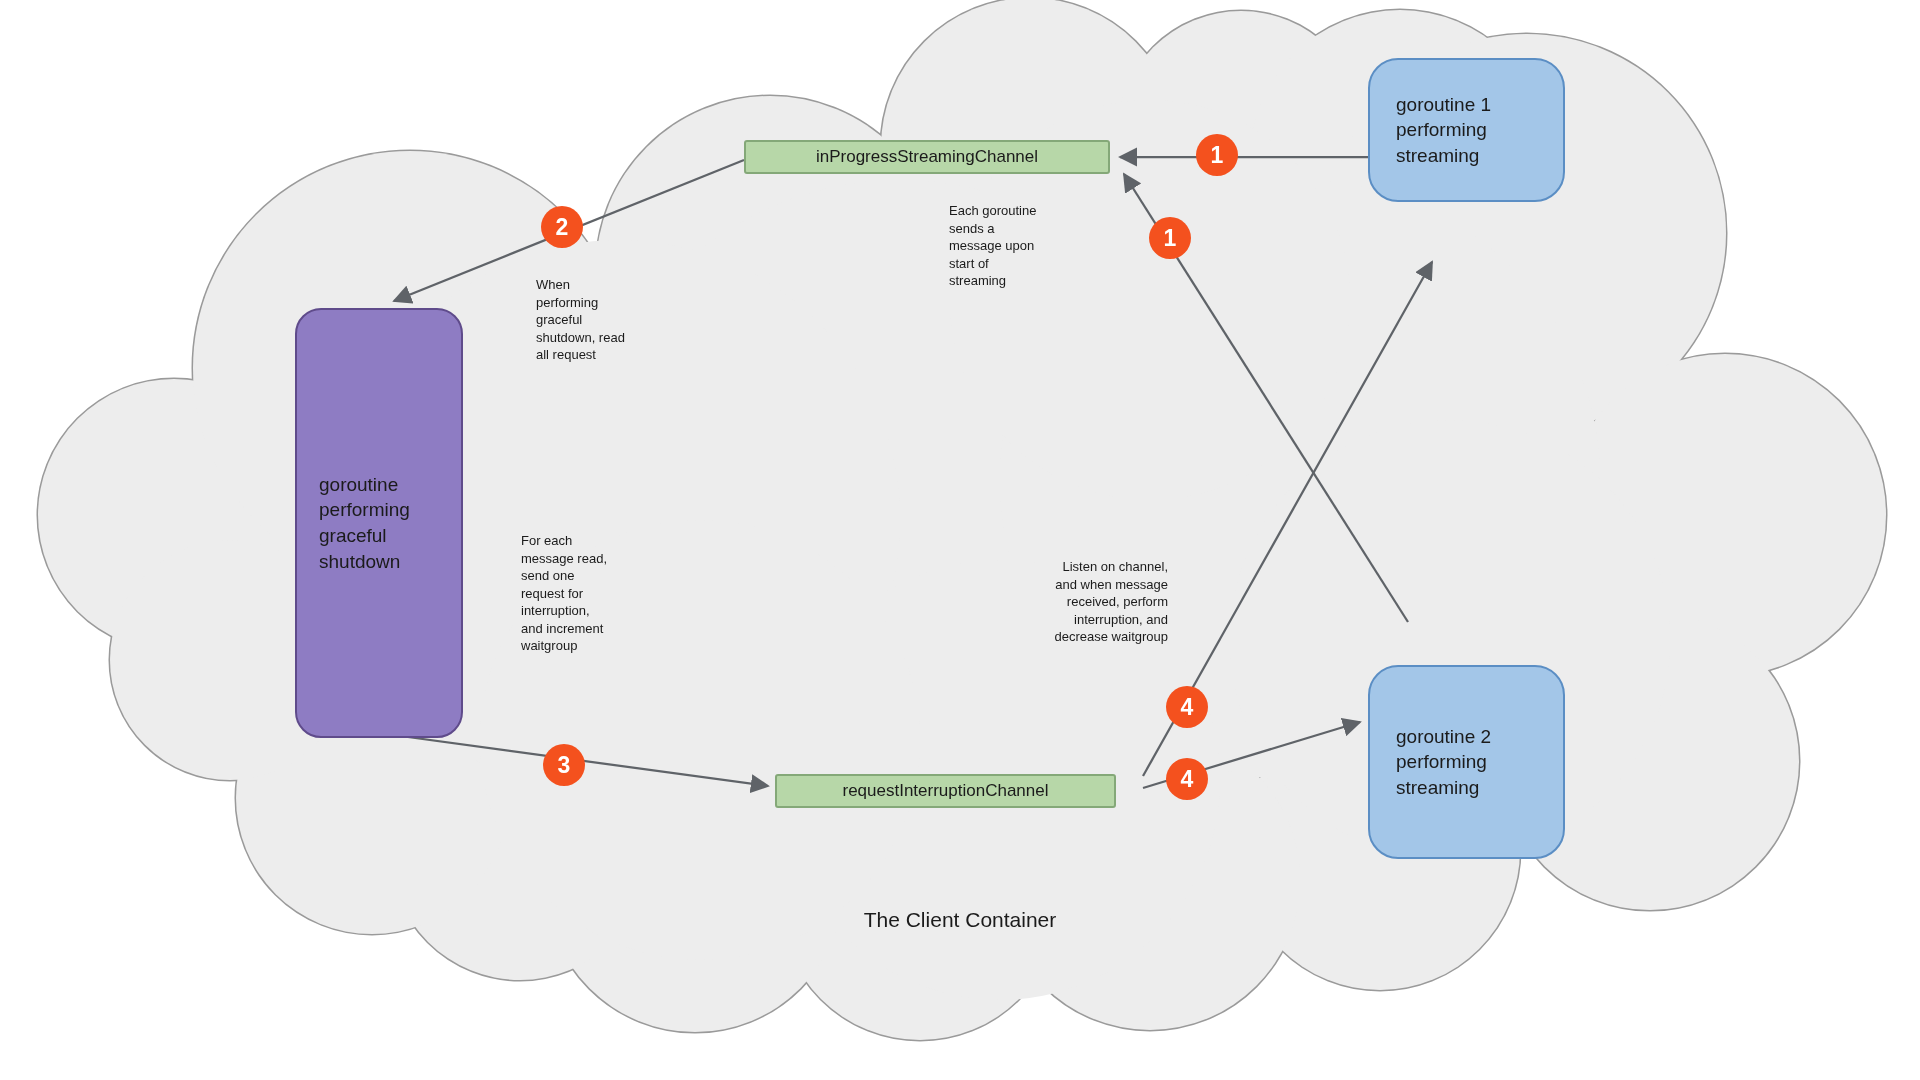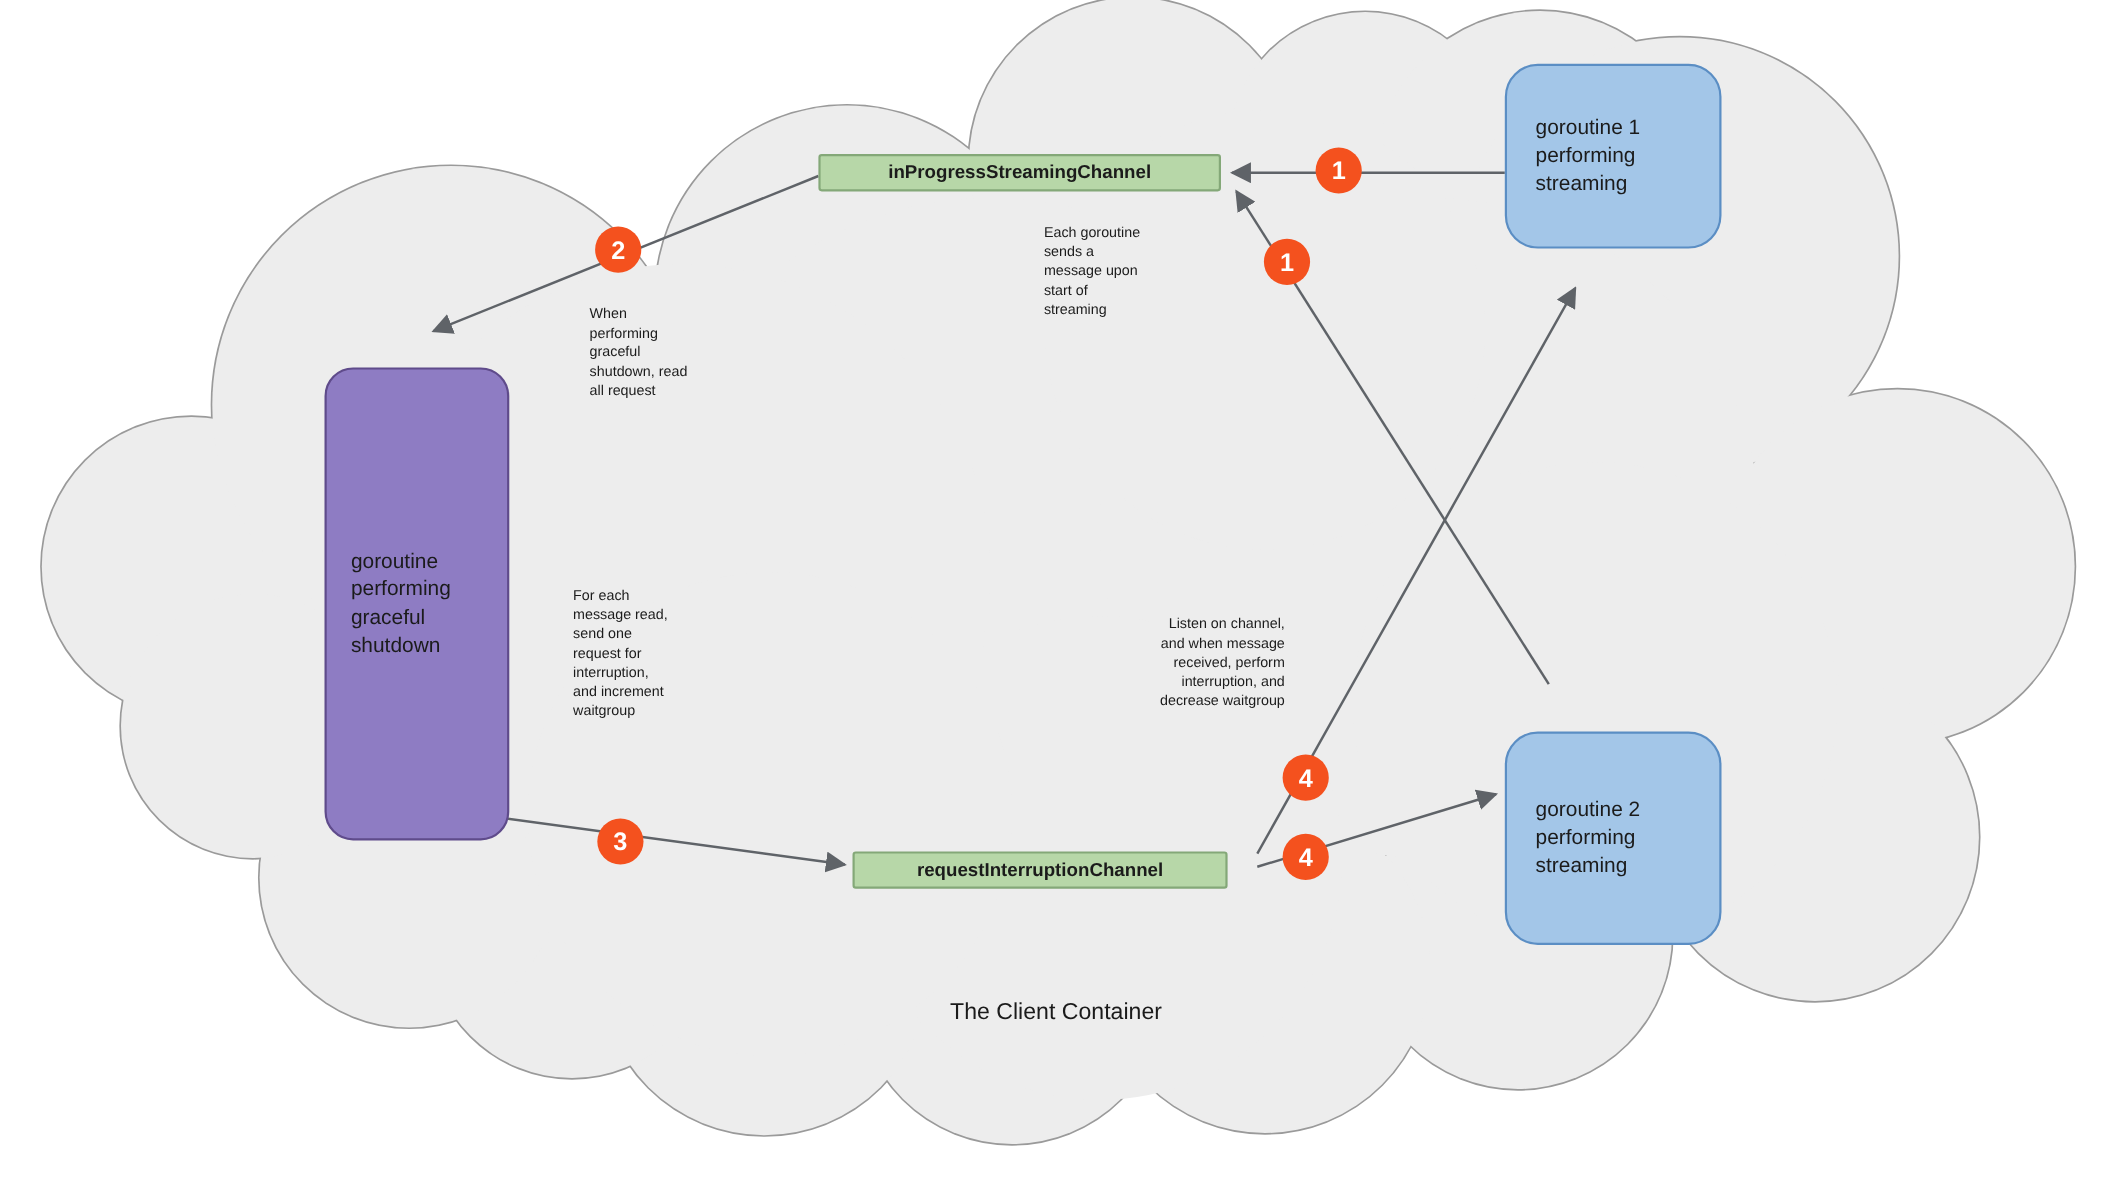--- a/index.html
+++ b/index.html
@@ -44,21 +44,20 @@
   .channel {
     position: absolute;
     display: flex;
     align-items: center;
     justify-content: center;
     box-sizing: border-box;
     background: #b7d7a8;
     border: 2px solid #84a878;
     border-radius: 3px;
     font-size: 17px;
-    font-weight: bold;
   }
   .badge {
     position: absolute;
     width: 42px;
     height: 42px;
     border-radius: 50%;
     background: #f4511e;
     color: #ffffff;
     font-size: 23px;
     font-weight: bold;
@@ -148,31 +147,31 @@
     </g>
   </svg>
 
   <div class="channel" style="left:744px; top:140px; width:366px; height:34px;">
     <span>inProgressStreamingChannel</span>
   </div>
   <div class="channel" style="left:775px; top:774px; width:341px; height:34px;">
     <span>requestInterruptionChannel</span>
   </div>
 
-  <div class="node node-goroutine" style="left:1368px; top:58px; width:197px; height:168px;">
+  <div class="node node-goroutine" style="left:1368px; top:58px; width:197px; height:144px;">
     <span>goroutine 1
 performing
 streaming</span>
   </div>
   <div class="node node-goroutine" style="left:1368px; top:624px; width:197px; height:194px;margin-top:41px;">
     <span>goroutine 2
 performing
 streaming</span>
   </div>
-  <div class="node node-shutdown" style="left:295px; top:308px; width:168px; height:430px;margin-top:26px;">
+  <div class="node node-shutdown" style="left:295px; top:308px; width:168px; height:430px;">
     <span>goroutine
 performing
 graceful
 shutdown</span>
   </div>
 
   <div class="badge" style="left:1196px; top:134px;">1</div>
   <div class="badge" style="left:1149px; top:217px;">1</div>
   <div class="badge" style="left:541px; top:206px;">2</div>
   <div class="badge" style="left:543px; top:744px;">3</div>

